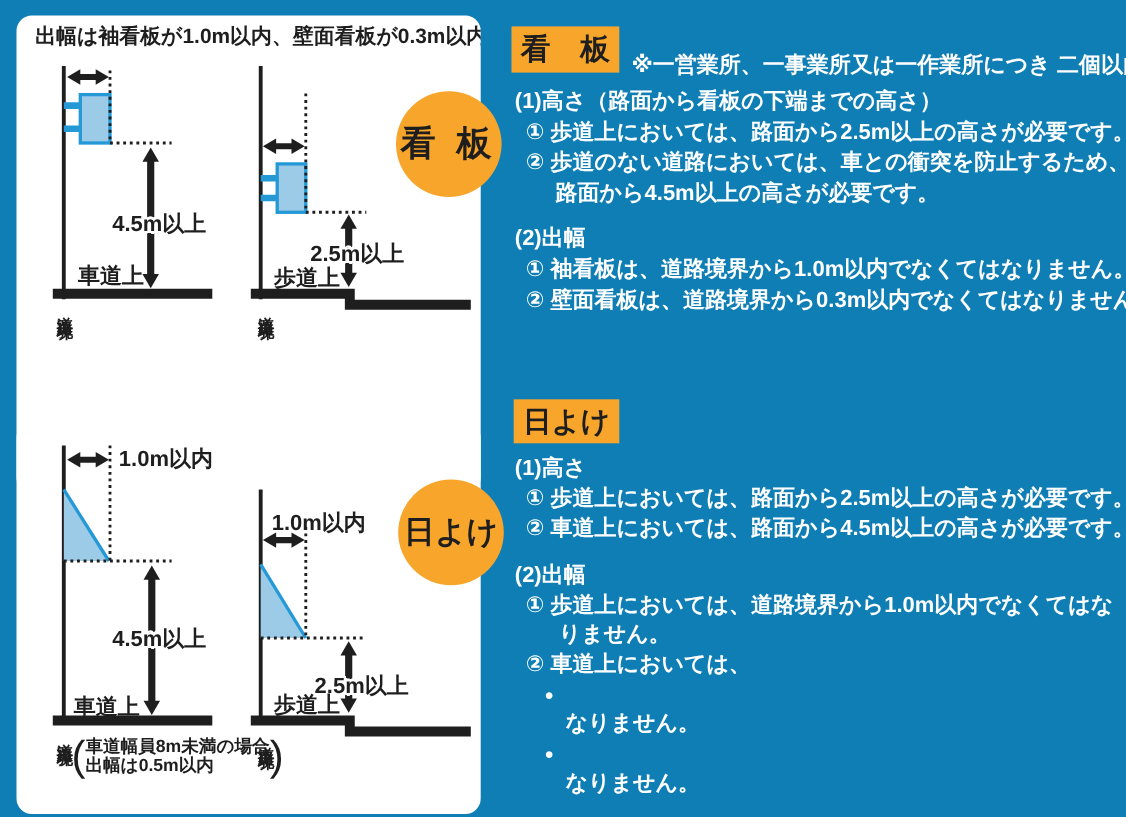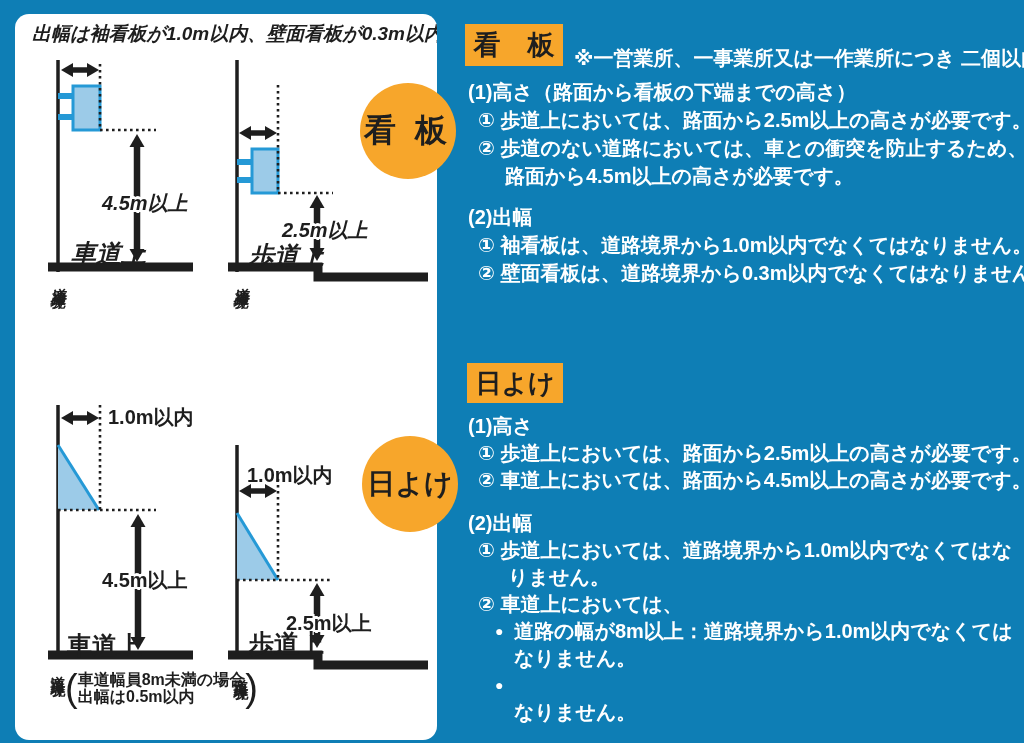--- a/index.html
+++ b/index.html
@@ -4,27 +4,27 @@
 <style>
   html,body{margin:0;padding:0;}
   .screen{
     position:relative;width:1024px;height:743px;overflow:hidden;
     background:var(--background,#0E7EB5);
     font-family:"Liberation Sans","DejaVu Sans",sans-serif;
     color:#fff;
   }
   
   .panel{position:absolute;background:var(--panel,#fff);border-radius:14px;overflow:hidden;}
-  #panel-kanban{left:15px;top:14px;width:422px;height:434px;font-style:italic;}
+  #panel-kanban{left:15px;top:14px;width:422px;height:434px;}
   #panel-hiyoke{left:15px;top:384px;width:422px;height:356px;}
   .panel svg{position:absolute;left:0;top:0;}
   .dlabel{position:absolute;color:var(--ink,#1e1e1e);font-weight:bold;white-space:nowrap;}
   .d-title{font-size:19px;line-height:25px;}
   .measure{font-size:20px;}
-  .surface{font-size:25px;}
+  .surface{font-size:20px;}
   .halo{text-shadow:-2px -2px 0 #fff,2px -2px 0 #fff,-2px 2px 0 #fff,2px 2px 0 #fff,
         -3px 0 0 #fff,3px 0 0 #fff,0 -3px 0 #fff,0 3px 0 #fff;}
   .vtext{writing-mode:vertical-rl;text-orientation:upright;font-size:15px;letter-spacing:2px;line-height:17px;}
   .pnote{position:absolute;display:flex;align-items:center;color:var(--ink,#1e1e1e);}
   .pn-paren{font-size:38px;font-weight:400;line-height:40px;}
   .pn-lines{font-size:16px;font-weight:bold;line-height:17px;white-space:nowrap;}
   
   .badge-circle{position:absolute;width:96px;height:96px;border-radius:50%;
     background:var(--orange,#F7A62B);color:var(--ink,#1e1e1e);
     display:flex;align-items:center;justify-content:center;font-weight:bold;z-index:5;}
@@ -174,21 +174,20 @@
   <div class="textblock" id="hiyoke-text">
     <div class="tline th">(1)高さ</div>
     <div class="tline ti">① 歩道上においては、路面から2.5m以上の高さが必要です。</div>
     <div class="tline ti">② 車道上においては、路面から4.5m以上の高さが必要です。</div>
     <div class="tline th gap2">(2)出幅</div>
     <div class="tline ti">① 歩道上においては、道路境界から1.0m以内でなくてはな</div>
     <div class="tline tcc">りません。</div>
     <div class="tline ti">② 車道上においては、</div>
     <div class="tline tb">
         <span class="dot">●</span>
-        <span>道路の幅が8m以上：道路境界から1.0m以内でなくては</span>
       </div>
     <div class="tline tbc">なりません。</div>
     <div class="tline tb">
         <span class="dot">●</span>
       </div>
     <div class="tline tbc">なりません。</div>
   </div>
 
 </div>
 

